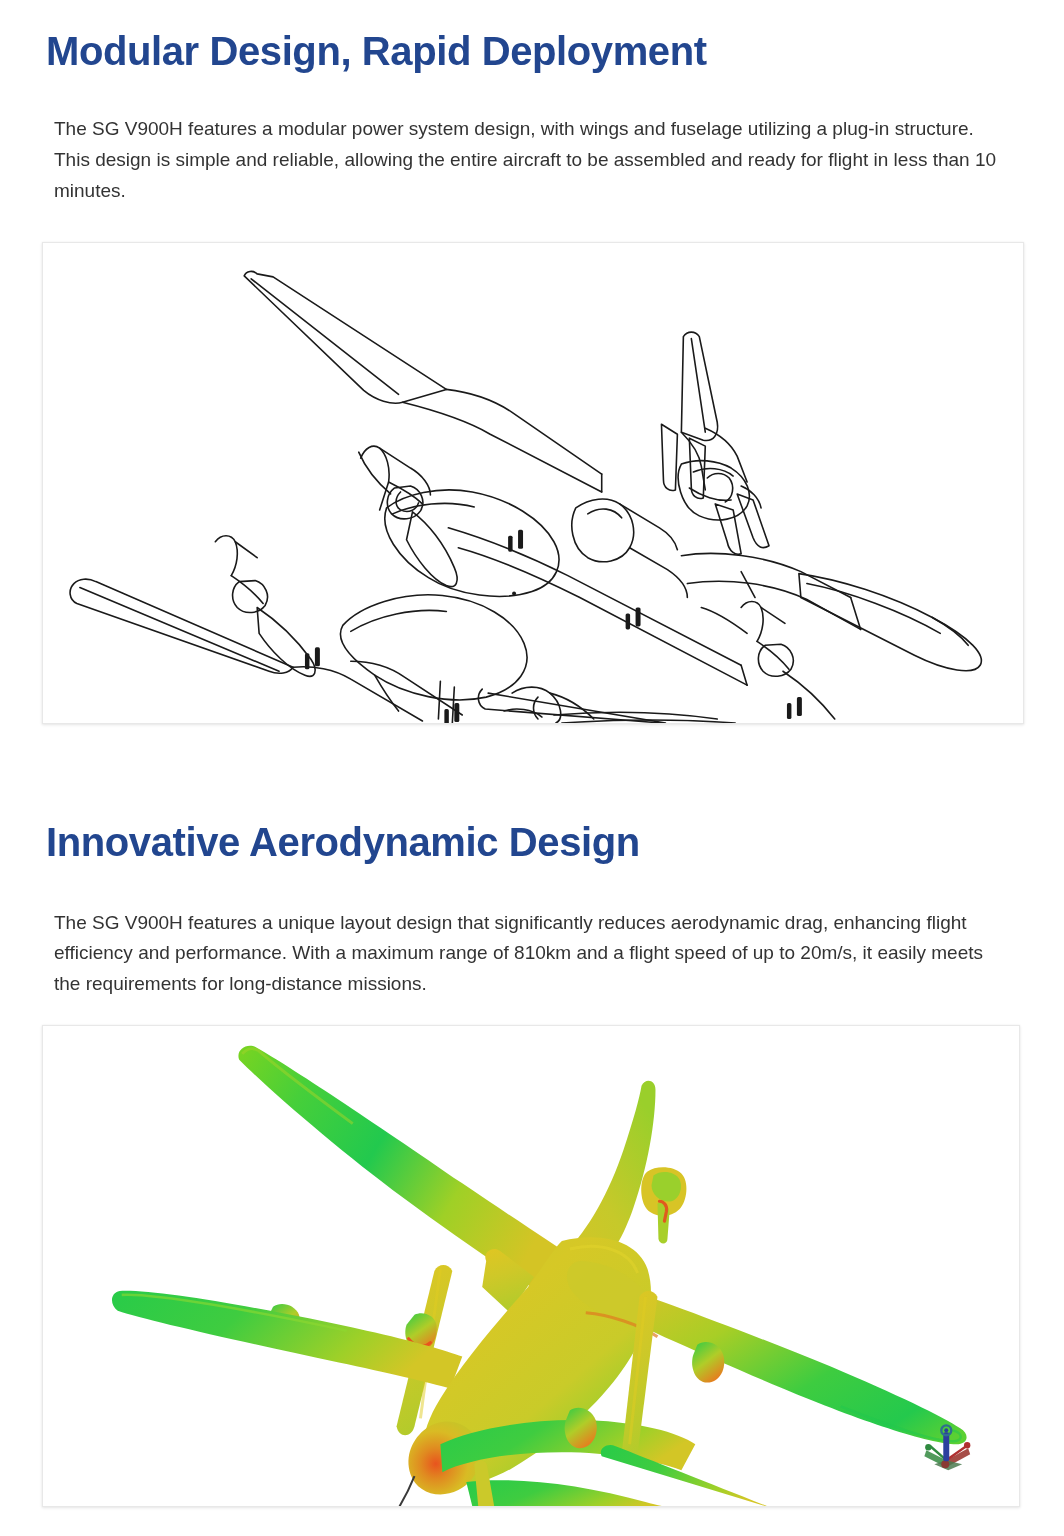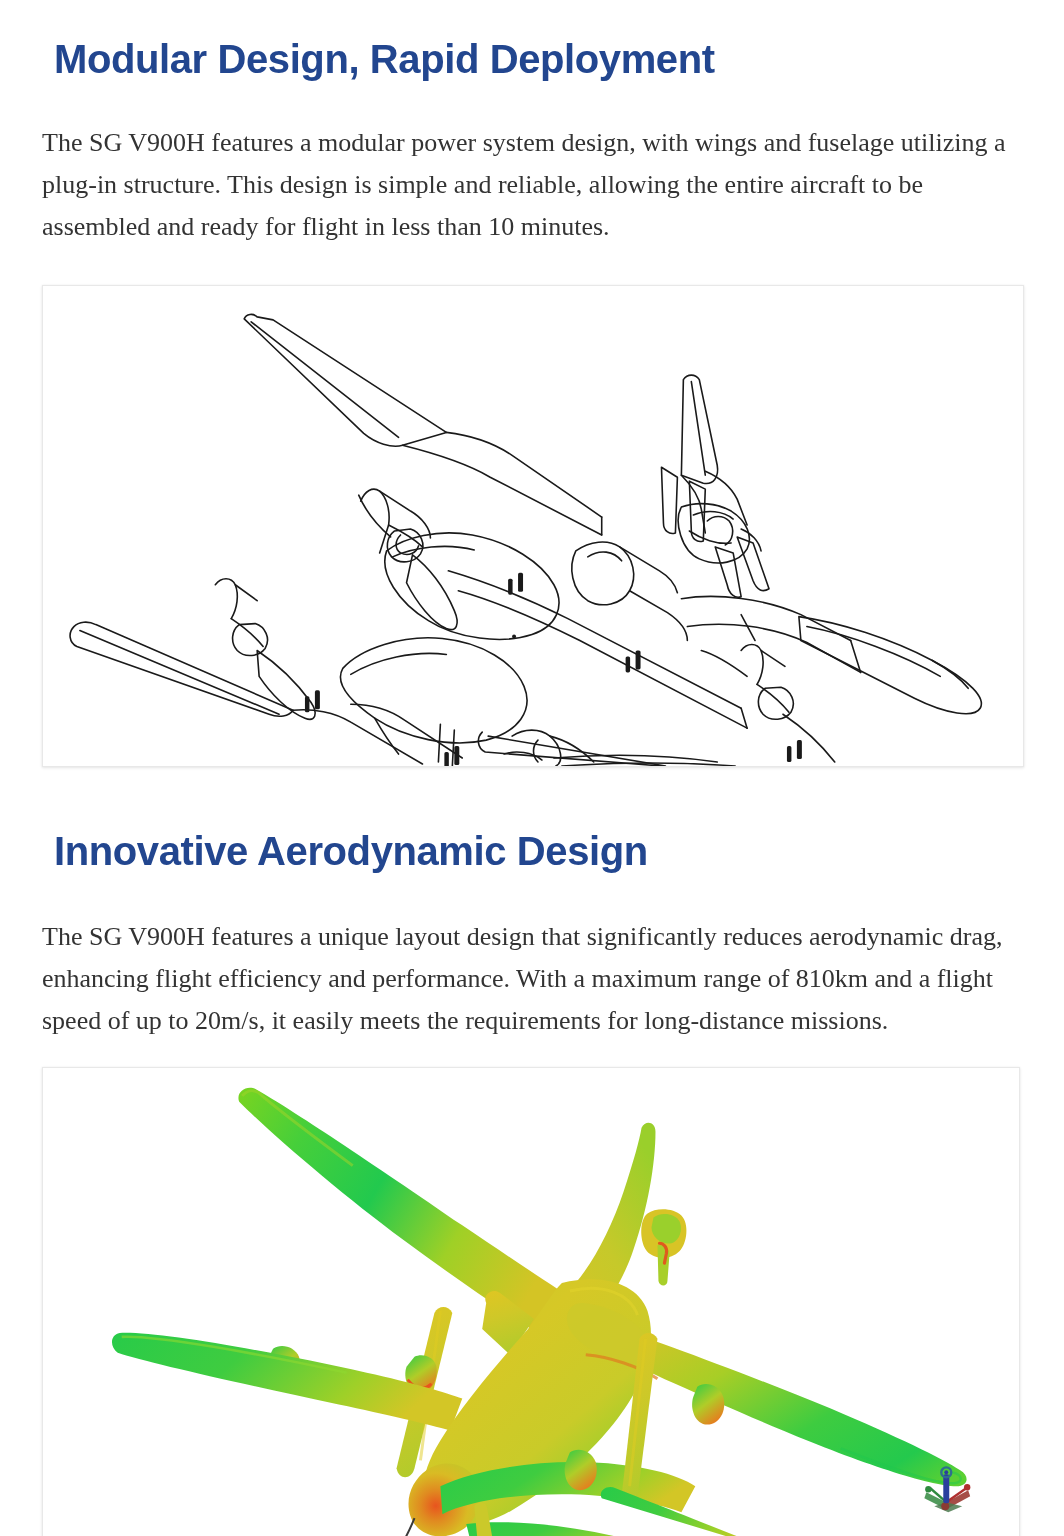--- a/index.html
+++ b/index.html
@@ -17,32 +17,32 @@
   .page {
     position: relative;
     width: 1064px;
     height: 1536px;
     box-sizing: border-box;
     padding: 0 42px;
   }
   .section { position: relative; }
 
   h2.section-heading {
-    margin: 12px;
+    margin: 4px;
     font-family: "Liberation Sans", "DejaVu Sans", sans-serif;
     font-weight: bold;
     font-size: 40px;
     line-height: 1.08;
     letter-spacing: -0.4px;
     color: #22468f;
   }
   p.section-body {
-    margin: 0;
-    font-family: Liberation Serif, serif;
-    font-size: 26px;
+    margin: 12px;
+    font-family: Liberation Sans, sans-serif;
+    font-size: 19px;
     line-height: 1.62;
     color: #333333;
     max-width: 990px;
   }
 
   
   #section-modular { padding-top: 26px; }
   #section-modular .section-body { padding-top: 29px; }
 
   
@@ -59,21 +59,21 @@
     width: 982px;
     height: 482px;
   }
   #card-cfd {
     margin-top: 25px;
     width: 978px;
     height: 482px;
   }
   .image-card svg { display: block; width: 100%; height: 100%; }
 
-  #section-aero { padding-top: 51px; }
+  #section-aero { padding-top: 93px; }
   #section-aero .section-body { padding-top: 31px; }
 
   .axis-triad {
     position: absolute;
     right: 52px;
     bottom: 8px;
     width: 54px;
     height: 58px;
     pointer-events: none;
   }

